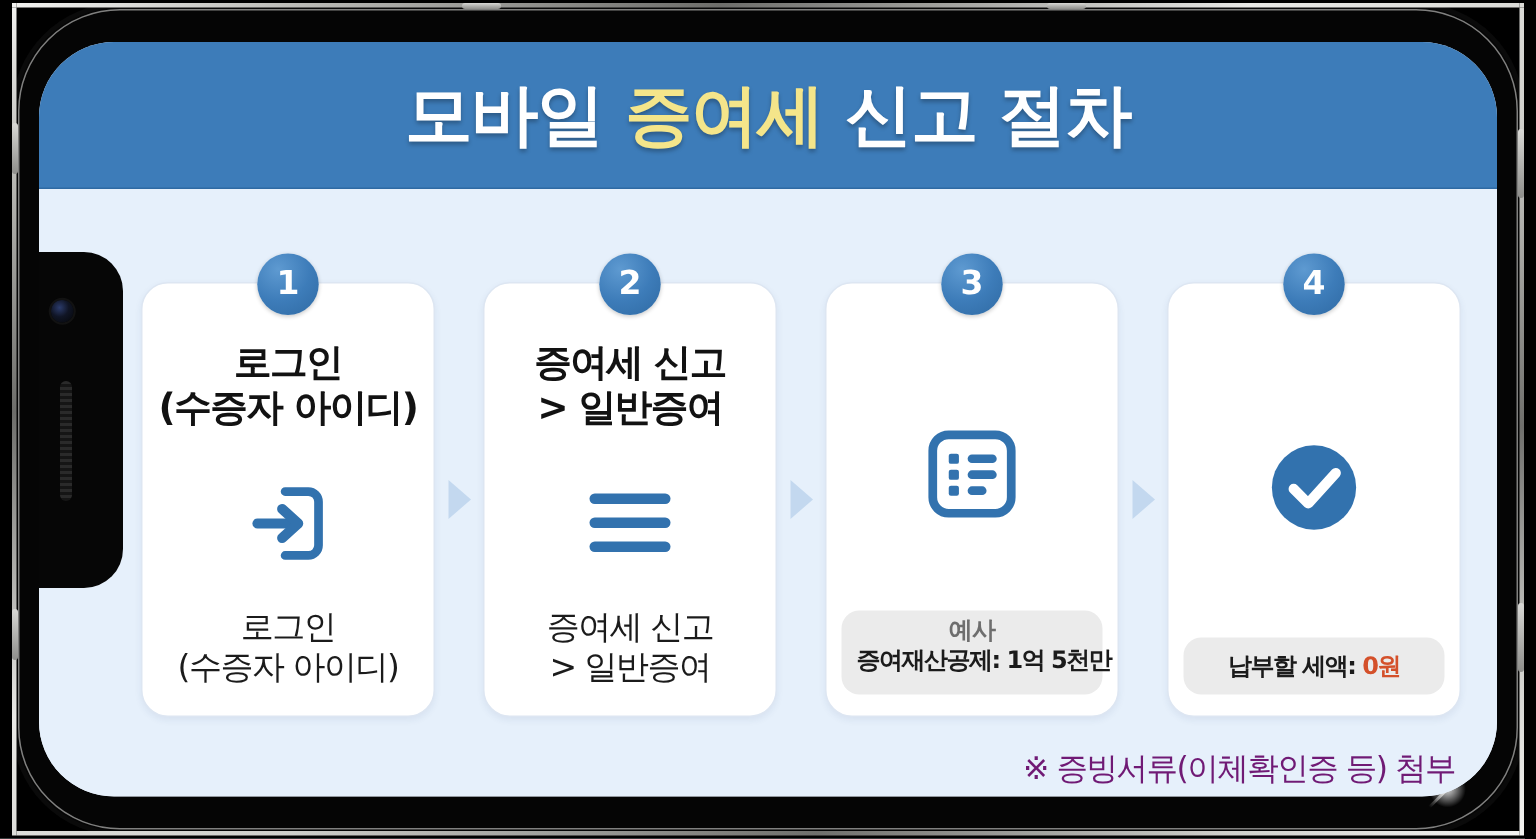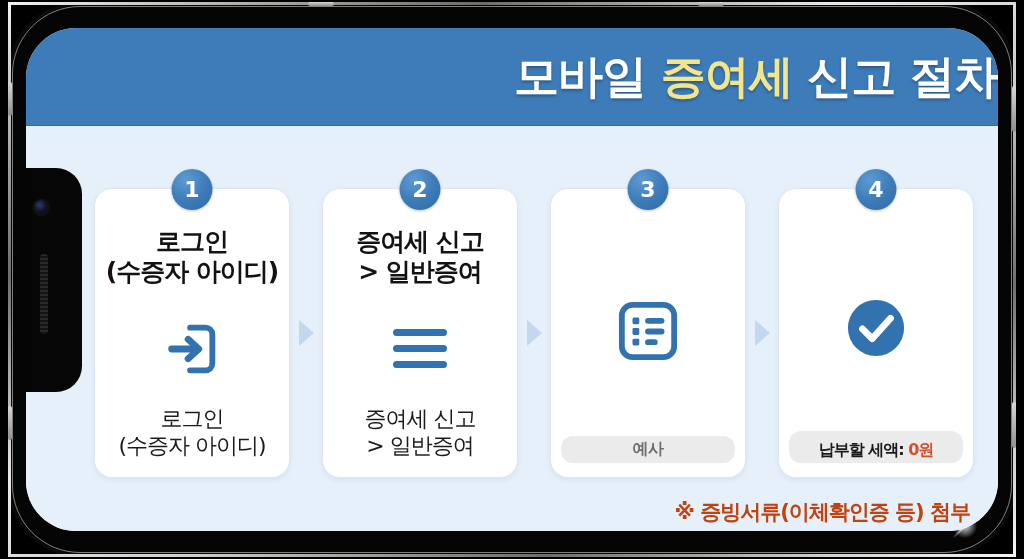--- a/index.html
+++ b/index.html
@@ -118,21 +118,21 @@
   }
 
   .header {
     position: absolute;
     left: 0; top: 0;
     width: 100%;
     height: 98px;
     background: #3d7cb9;
     display: flex;
     align-items: center;
-    justify-content: flex-end;
+    justify-content: center;
     border-bottom: 1px solid #2f6aa3;
   }
   .title {
     font-size: 45px;
     font-weight: 700;
     color: #ffffff;
     letter-spacing: -1px;
     text-shadow: 0 2px 3px rgba(0,0,0,0.28);
     white-space: nowrap;
   }
@@ -226,21 +226,21 @@
     color: #1b1b1b;
     line-height: 1.2;
     letter-spacing: -1px;
     white-space: pre-line;
     padding-bottom: 4px;
   }
 
   .note-box {
     background: #ebebeb;
     border-radius: 12px;
-    padding: 3px 10px 4px;
+    padding: 3px 10px 12px;
     text-align: center;
     width: 100%;
     margin-top: 2px;
   }
   .note-title {
     display: block;
     font-size: 16px;
     font-weight: 600;
     color: #6e6e6e;
     letter-spacing: -0.5px;
@@ -248,30 +248,30 @@
   }
   .note-text {
     display: block;
     font-size: 16px;
     font-weight: 700;
     color: #1b1b1b;
     letter-spacing: -1px;
     white-space: nowrap;
     line-height: 1.3;
   }
-  .note-box.tall { padding: 9px 10px 2px; }
+  .note-box.tall { padding: 9px 10px 8px; }
   .note-text .amount { color: #d4502a; }
 
   .footnote {
     position: absolute;
     right: 28px;
     top: 372px;
     font-size: 21px;
-    font-weight: 700;
-    color: #c2410c;
+    font-weight: 400;
+    color: #701a75;
     letter-spacing: -1px;
   }
 
   
   .icon-wrap svg { display: block; }
 </style>
 </head>
 <body>
 
 <div class="device">
@@ -342,20 +342,21 @@
                 <rect x="16" y="29" width="7" height="7" rx="1.5" fill="#3272ae"></rect>
                 <rect x="16" y="40" width="7" height="7" rx="1.5" fill="#3272ae"></rect>
                 <rect x="29" y="18.5" width="20" height="6" rx="3" fill="#3272ae"></rect>
                 <rect x="29" y="29.5" width="20" height="6" rx="3" fill="#3272ae"></rect>
                 <rect x="29" y="40.5" width="13" height="6" rx="3" fill="#3272ae"></rect>
               </svg>
             </span>
           </div>
           <div class="note-box">
             <span class="note-title">예사</span>
+            <span class="note-text">증여재산공제: 1억 5천만</span>
           </div>
         </div>
 
         <div class="arrow-gap">
           <div class="arrow"></div>
         </div>
 
         <div class="step">
           <div class="badge-num">4</div>
           <div class="icon-wrap">

